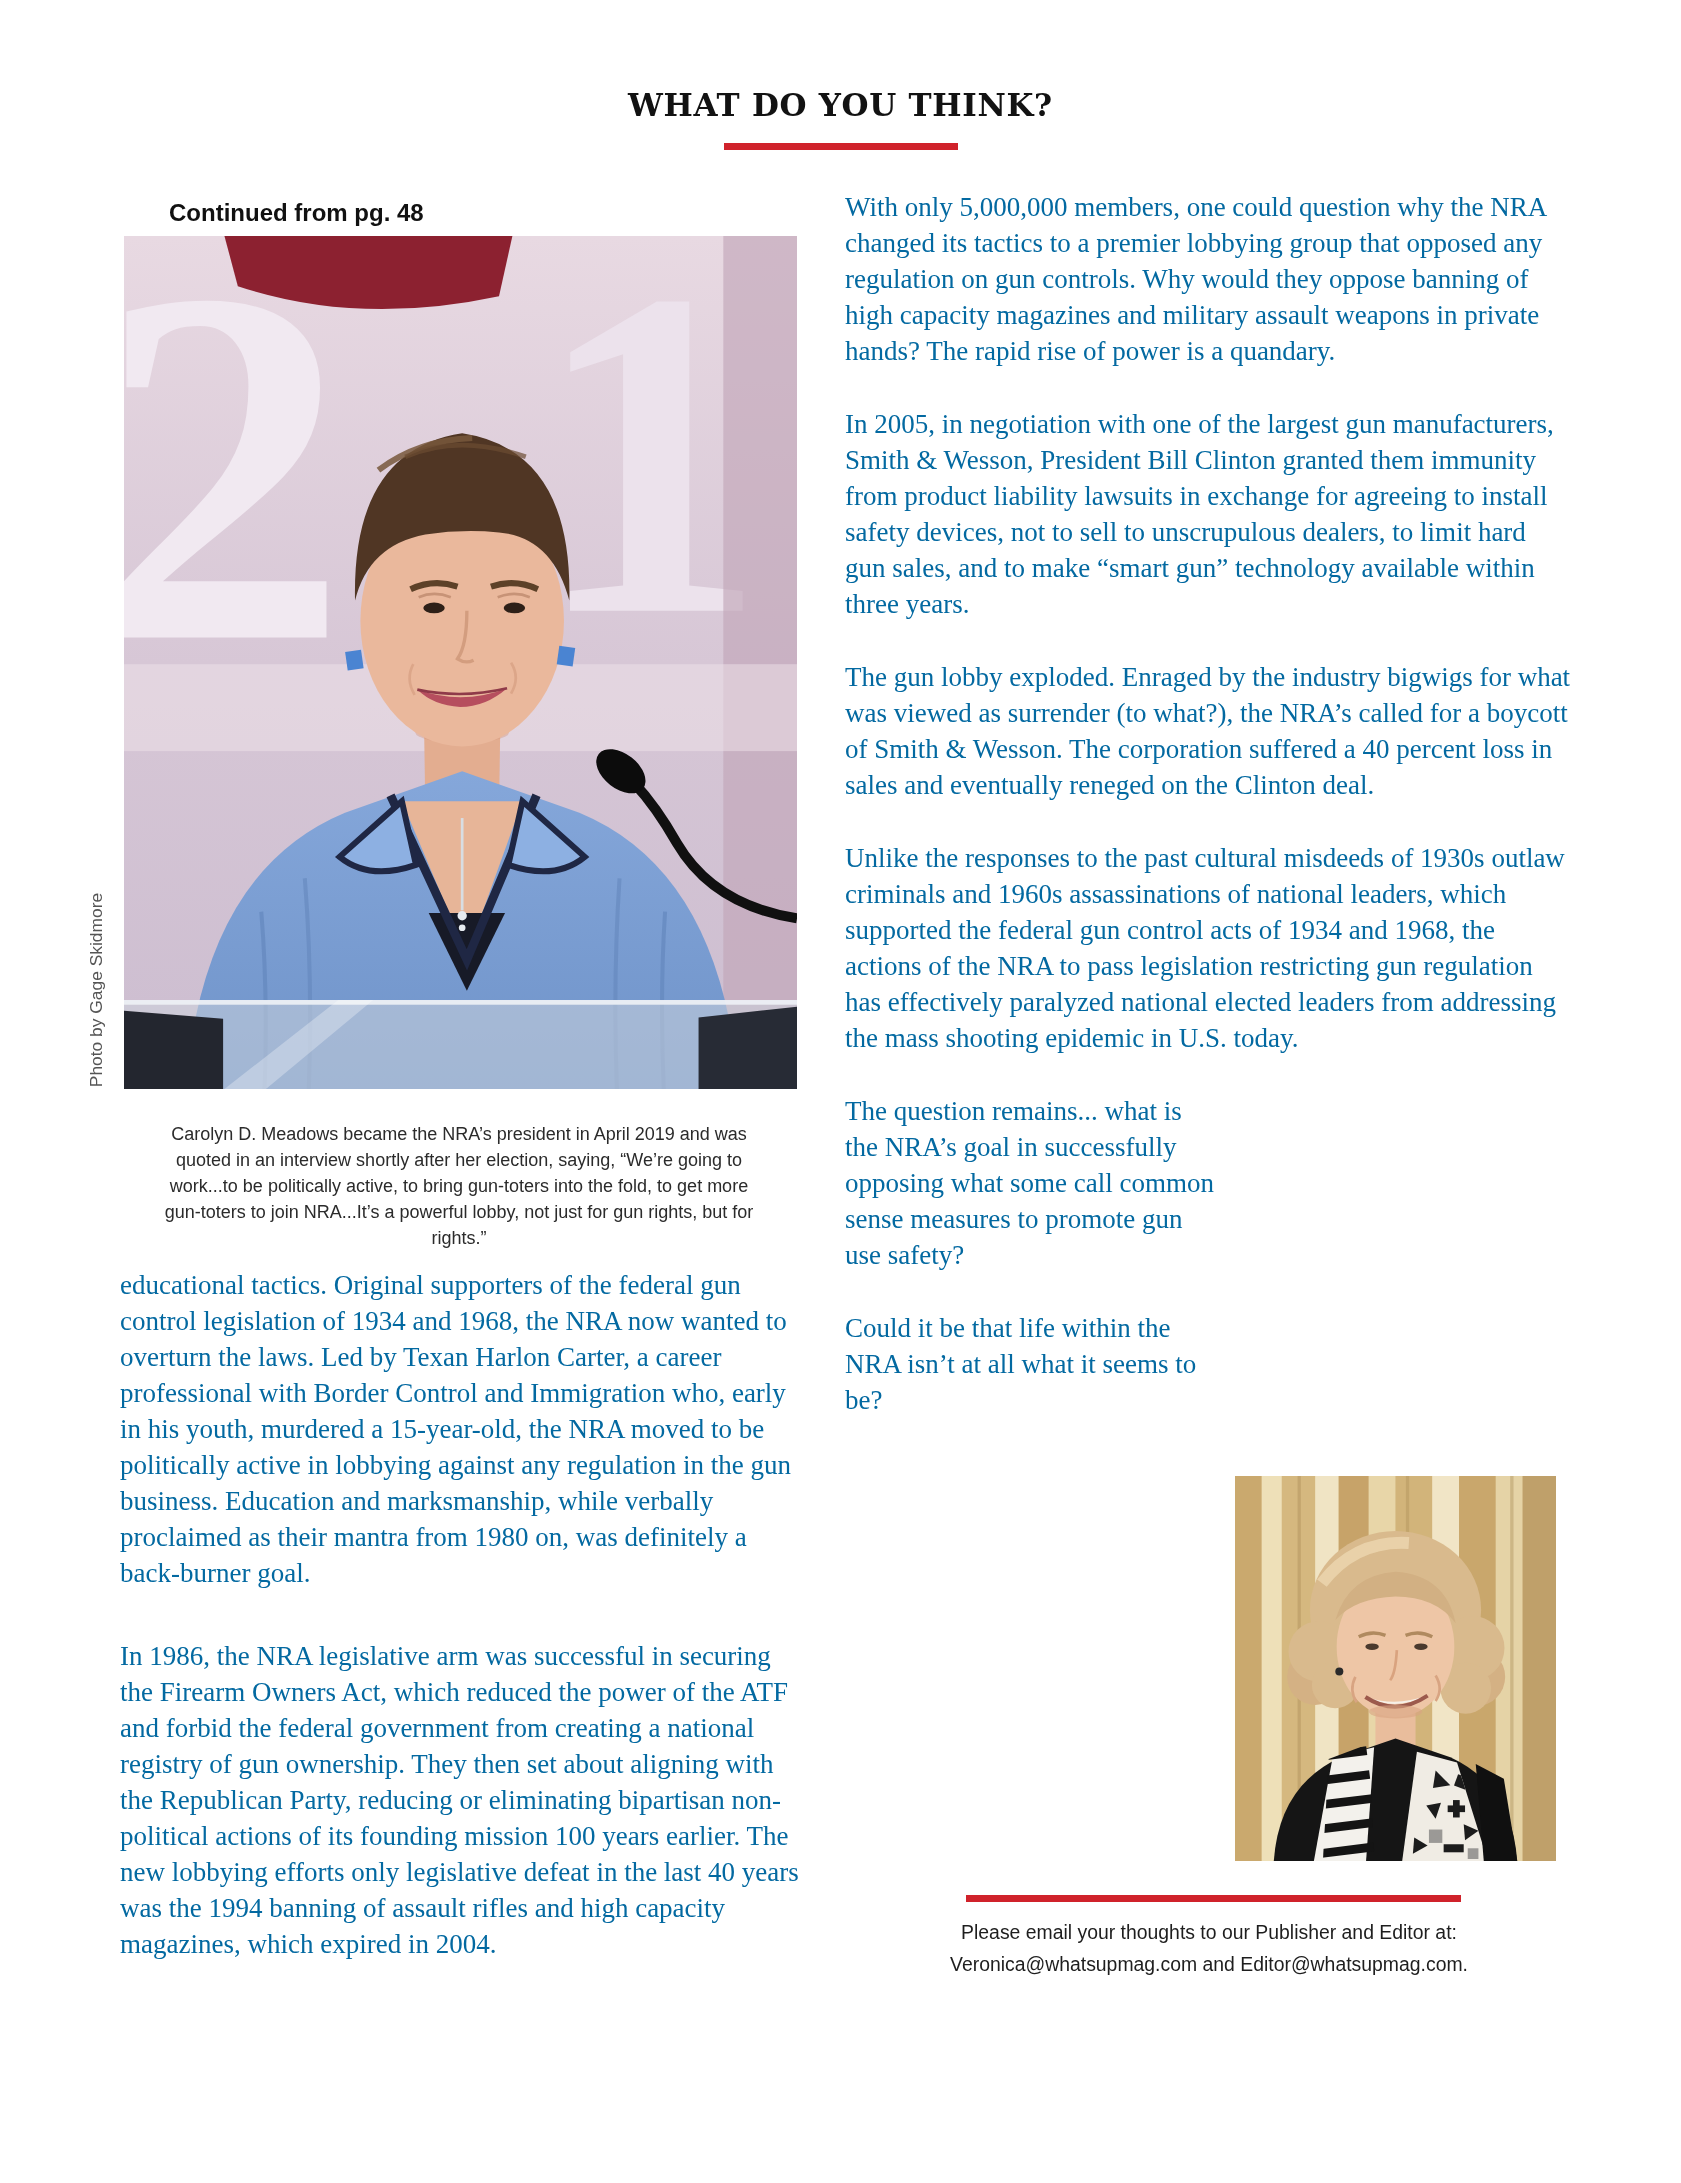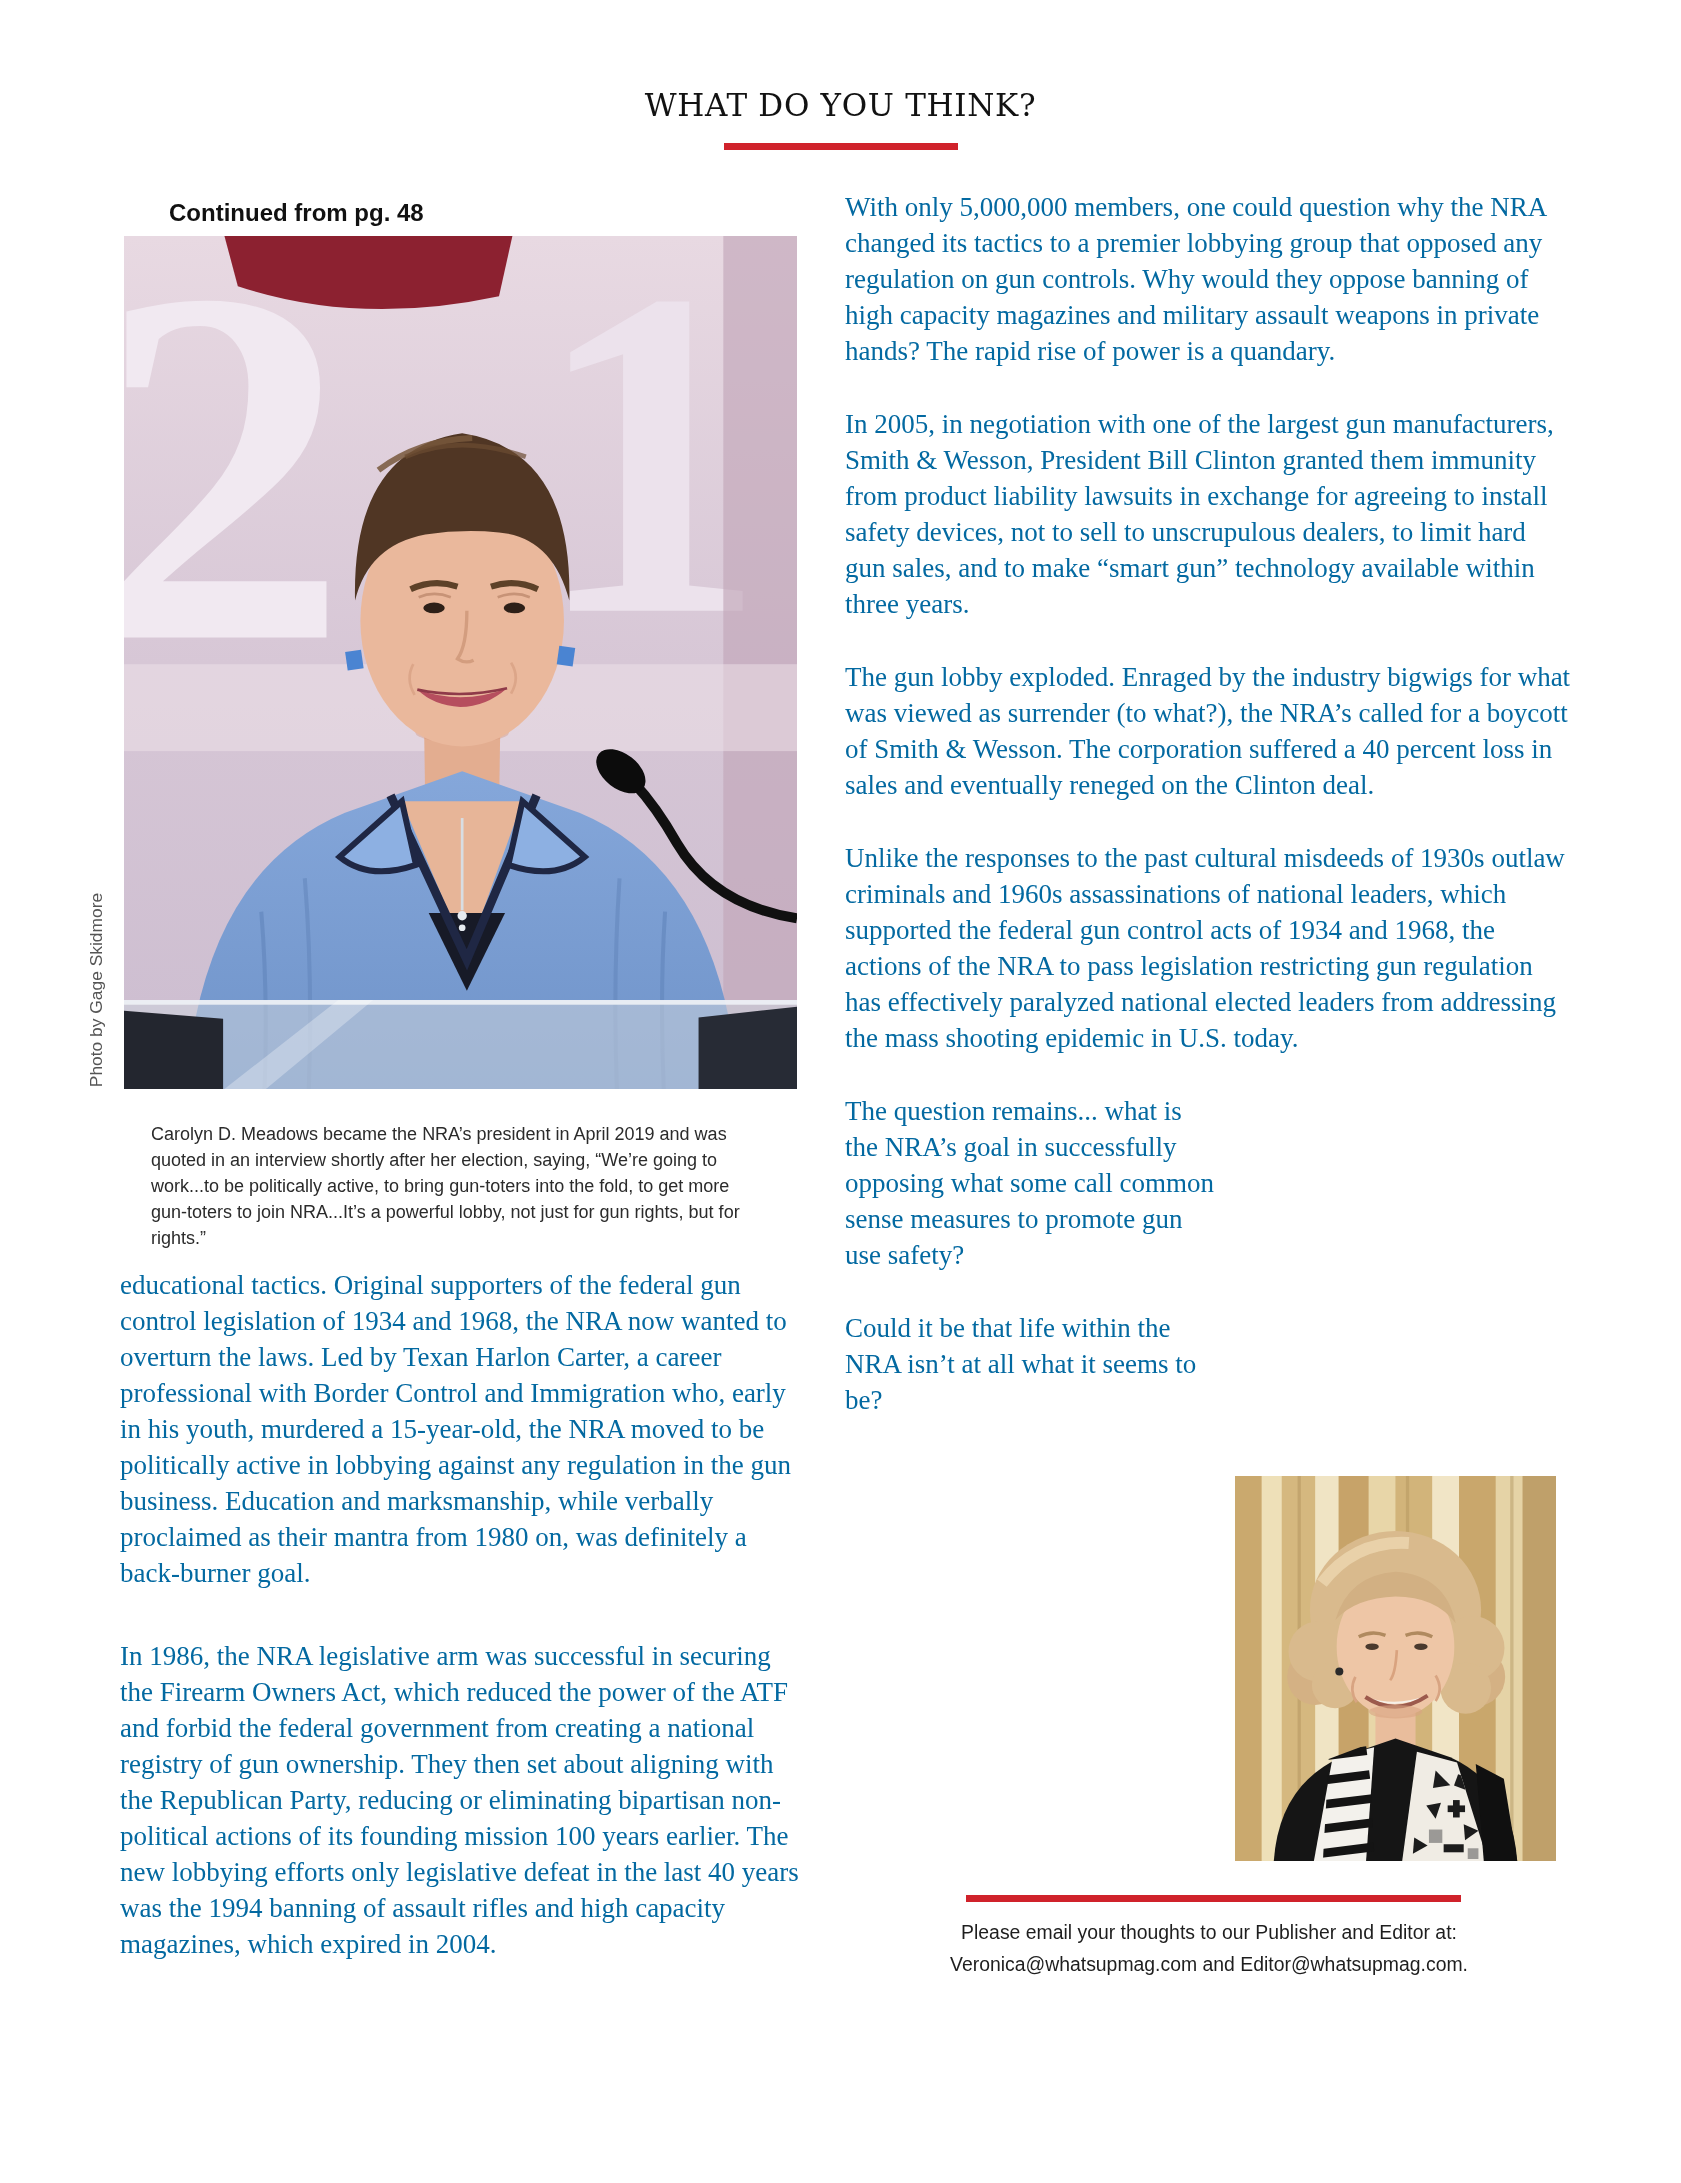--- a/index.html
+++ b/index.html
@@ -3,41 +3,41 @@
 <meta charset="utf-8">
 <style>
   html,body{margin:0;padding:0;background:#ffffff;}
   .page{
     position:relative;width:1681px;height:2183px;background:#ffffff;
     font-family:"Liberation Serif","DejaVu Serif",serif;color:#1c1c1c;overflow:hidden;
   }
   
   .header-title{
     position:absolute;top:87px;left:0;width:1681px;text-align:center;
-    font-family:"DejaVu Serif","Liberation Serif",serif;font-weight:400;
+    font-family:"DejaVu Serif","Liberation Serif",serif;font-weight:700;
     font-size:31px;letter-spacing:0.7px;color:#121212;
   }
   .header-rule{
     position:absolute;top:143px;left:724px;width:234px;height:6.7px;background:#d0222b;
   }
   .continued{
     position:absolute;top:199px;left:169px;
     font-family:"Liberation Sans","DejaVu Sans",sans-serif;font-weight:700;font-size:24px;color:#111;
   }
   
   .photo-main{position:absolute;top:236px;left:124px;width:673px;height:853px;}
   .photo-portrait{position:absolute;top:1476px;left:1235px;width:321px;height:385px;}
   .photo-credit{
     position:absolute;left:-5.4px;top:980px;width:201px;height:20px;
     transform:rotate(-90deg);transform-origin:center;
     font-family:"Liberation Sans","DejaVu Sans",sans-serif;font-size:17.4px;color:#555;
     text-align:center;white-space:nowrap;
   }
   .photo-caption{
-    position:absolute;top:1121px;left:151px;width:616px;
+    position:absolute;top:1121px;left:151px;width:616px;text-align:center;
     font-family:"Liberation Sans","DejaVu Sans",sans-serif;font-size:18px;line-height:26px;color:#2b2b2b;
   }
   
   .col{position:absolute;font-size:27px;line-height:36px;color:#0369a1;}
   .col p{margin:0 0 37px 0;}
   .left-col{top:1267px;left:120px;width:689px;}
   .left-col p{margin:0 0 47px 0;}
   .right-col{top:189px;left:845px;width:728px;}
   .right-col p.q{width:376px;}
   .right-col p.q-first{margin-top:9.4px;}

